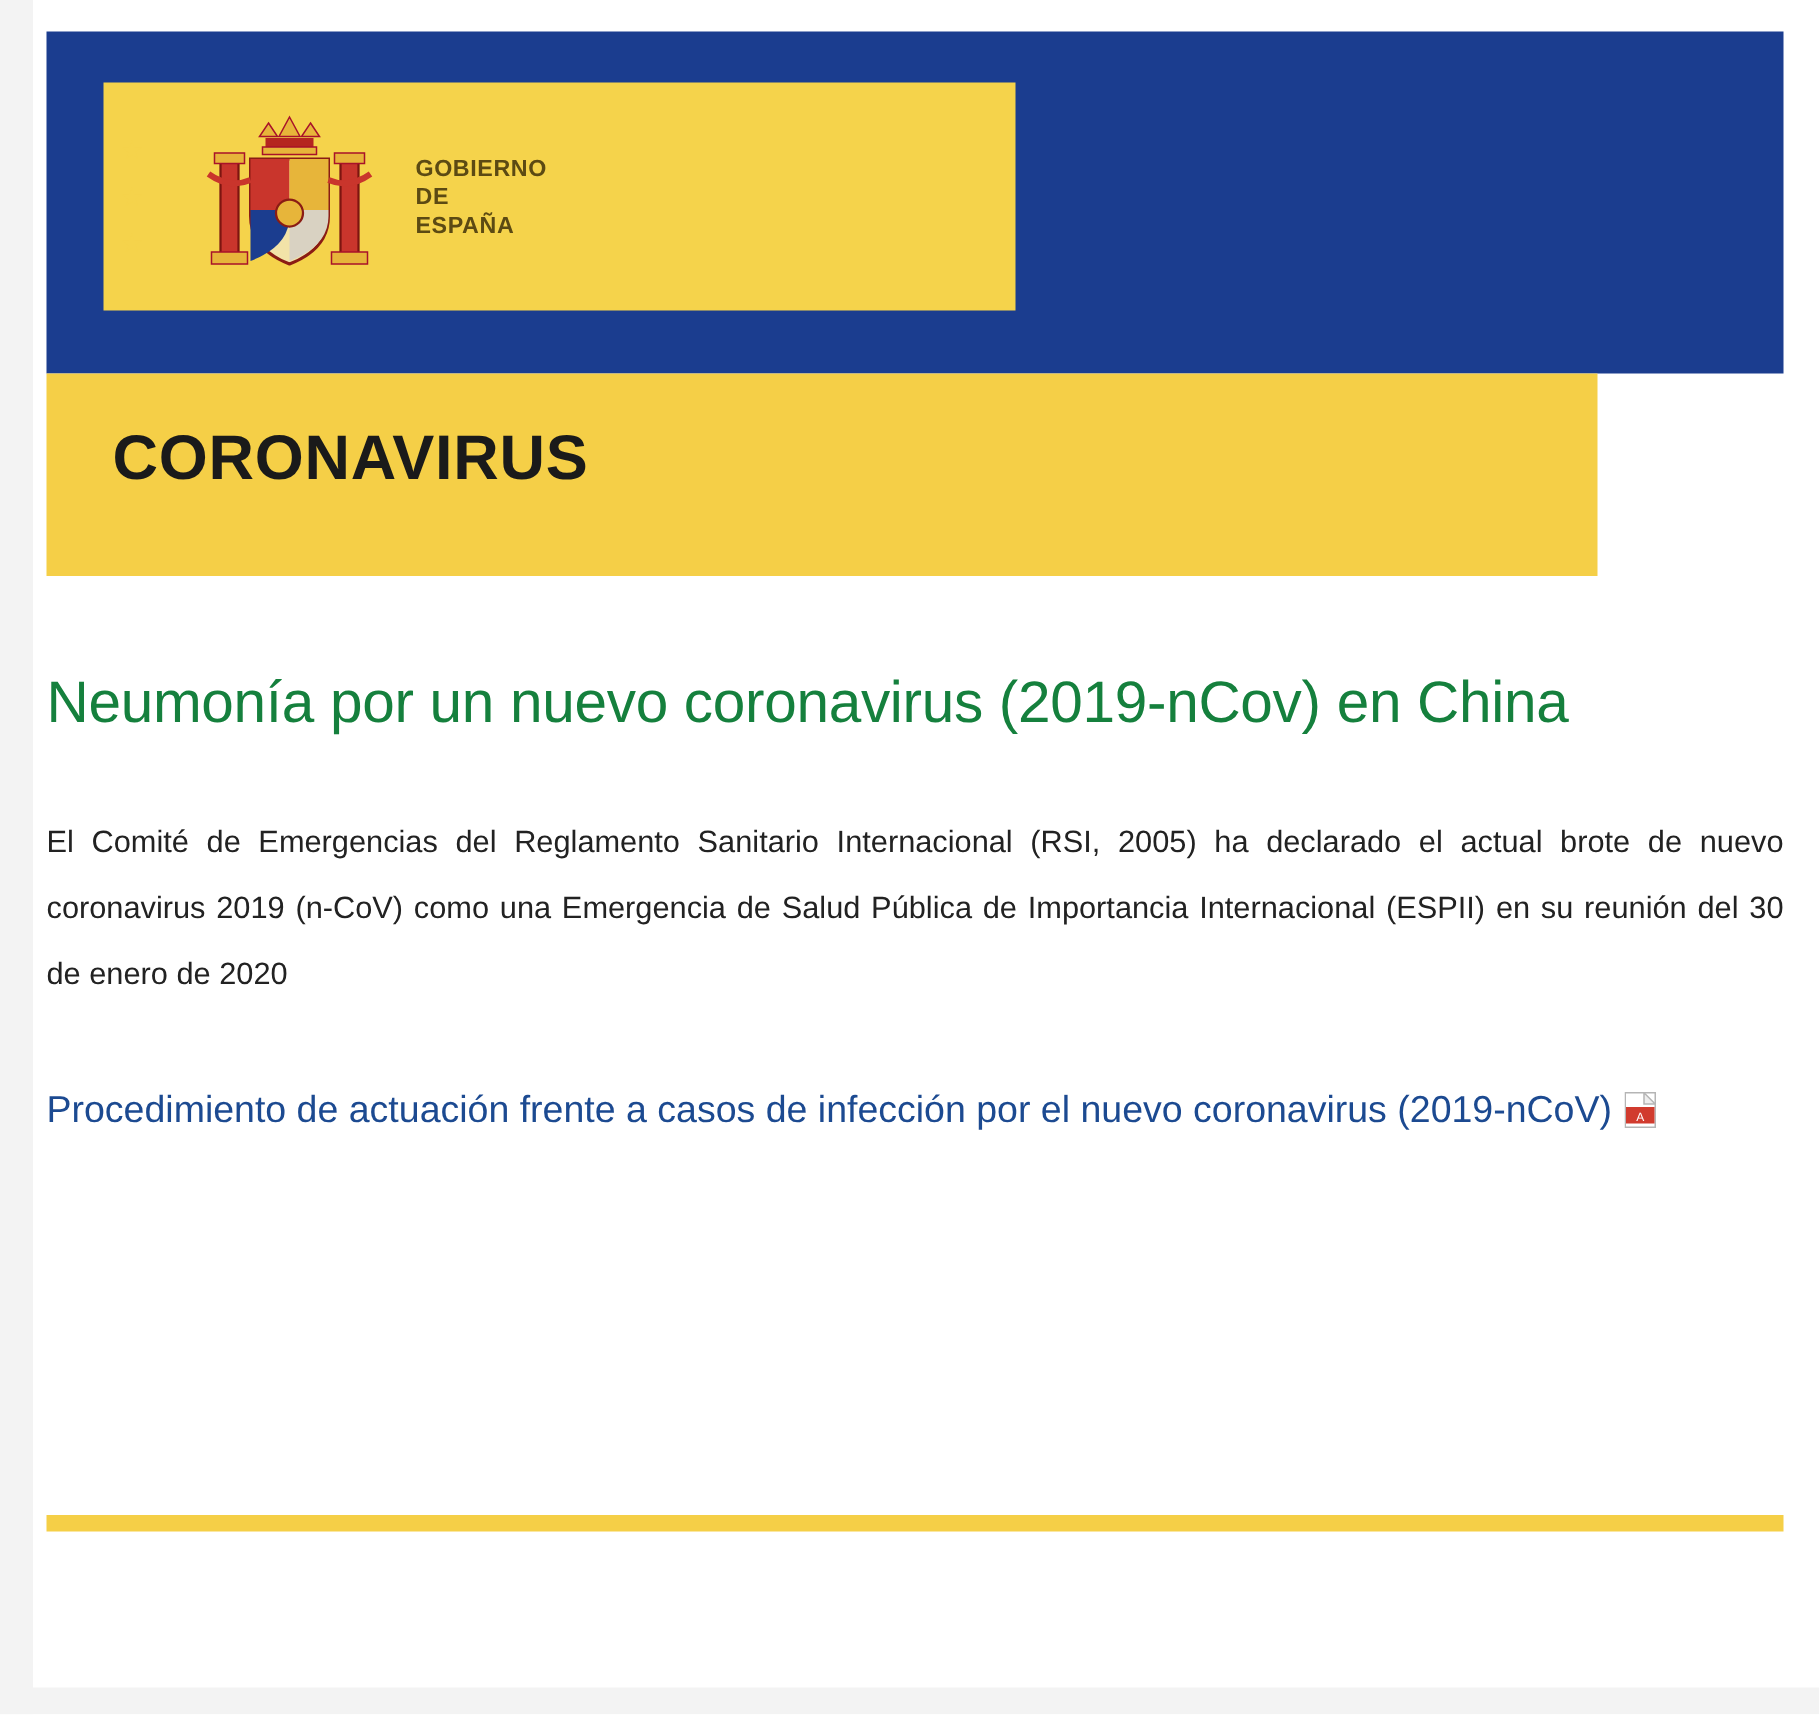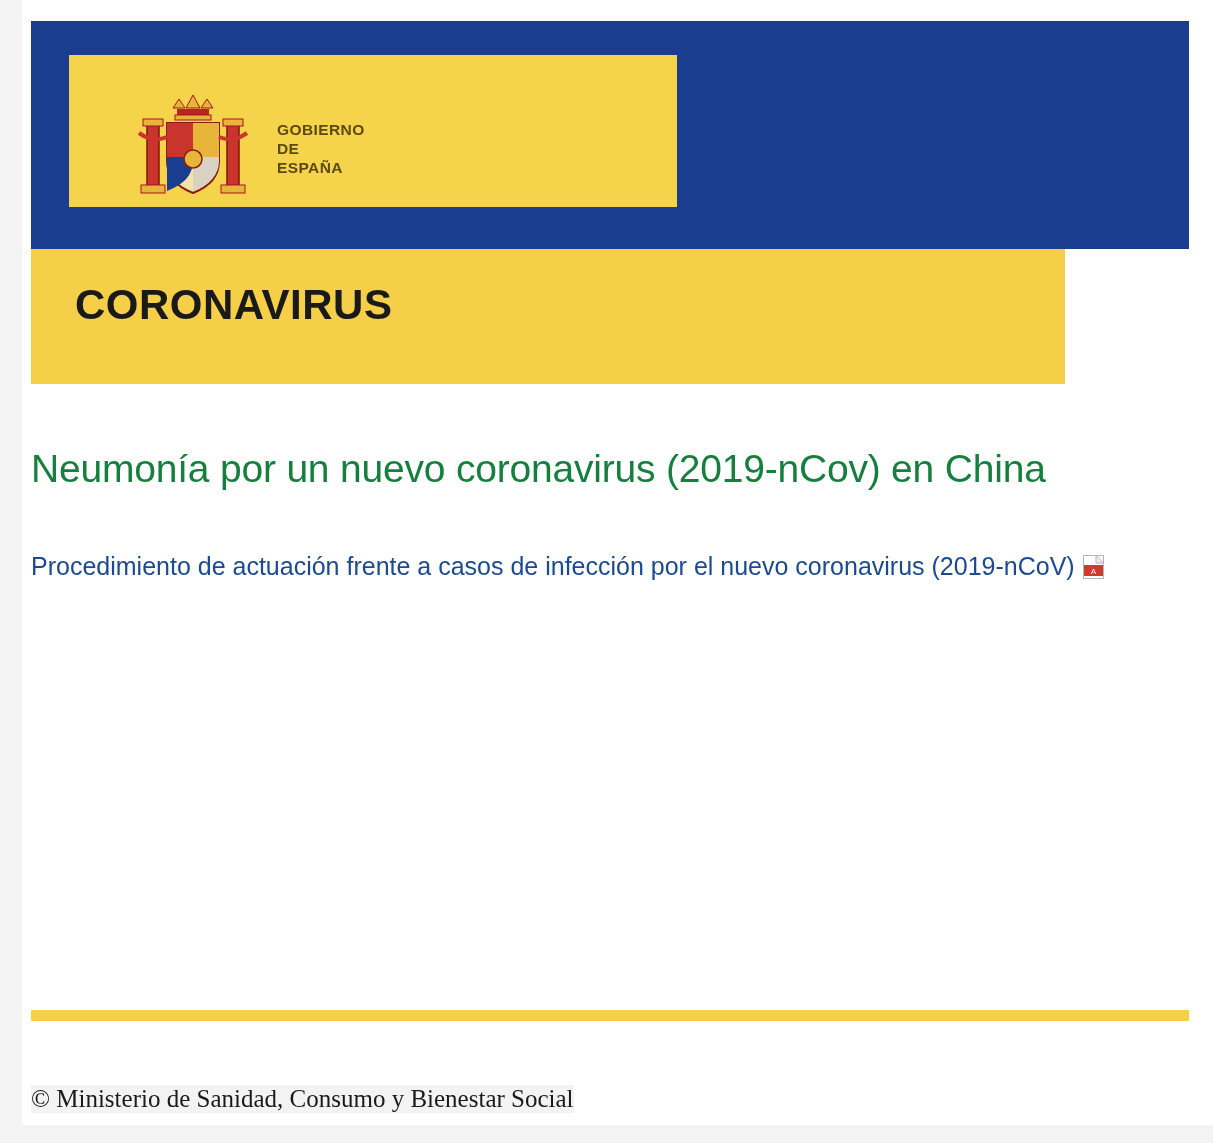--- a/index.html
+++ b/index.html
@@ -26,21 +26,21 @@
     background: #1b3d8f;
   }
   .logo-box {
     position: absolute;
     left: 38px;
     top: 34px;
     width: 608px;
     height: 152px;
     background: #f5d34b;
     display: flex;
-    align-items: flex-end;
+    align-items: center;
   }
   .flag-strip {
     width: 60px;
     position: relative;
     background: #10146e;
     flex: 0 0 60px;
   }
   .flag-stars {
     position: absolute;
     left: 0;
@@ -263,28 +263,28 @@
     </div>
   </div>
 
   <div class="title-band">
     <div class="title">CORONAVIRUS</div>
   </div>
 
   <div class="content">
     <h1 class="page-heading">Neumonía por un nuevo coronavirus (2019-nCov) en China</h1>
 
+    <p class="body-text">El Comité de Emergencias del Reglamento Sanitario Internacional (RSI, 2005) ha declarado el actual brote de nuevo coronavirus 2019 (n-CoV) como una Emergencia de Salud Pública de Importancia Internacional (ESPII) en su reunión del 30 de enero de 2020</p>
 
     <p class="doc-link">
       <a href="#">Procedimiento de actuación frente a casos de infección por el nuevo coronavirus (2019-nCoV)</a><span class="pdf-icon"><svg width="21" height="24" viewBox="0 0 21 24" aria-hidden="true">
         <rect x="0.5" y="0.5" width="20" height="23" fill="#ffffff" stroke="#b5b5b5"></rect>
         <path d="M13 0.5 L20.5 8 L13 8 Z" fill="#eeeeee" stroke="#b5b5b5"></path>
         <rect x="1" y="10" width="19" height="11" fill="#d13b2e"></rect>
         <text x="10.5" y="19" font-family="Liberation Sans, sans-serif" font-size="8" fill="#ffffff" text-anchor="middle">A</text>
       </svg></span>
     </p>
   </div>
 
   <div class="footer-rule"></div>
-  <div class="footer-text">© Ministerio de Sanidad, Consumo y Bienestar Social</div>
   <div class="bottom-strip"></div>
 
 </div>
 
 </body></html>

